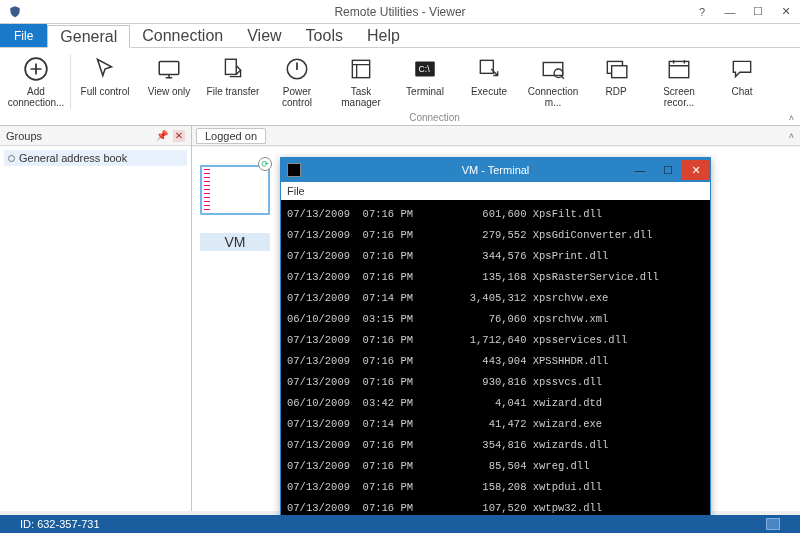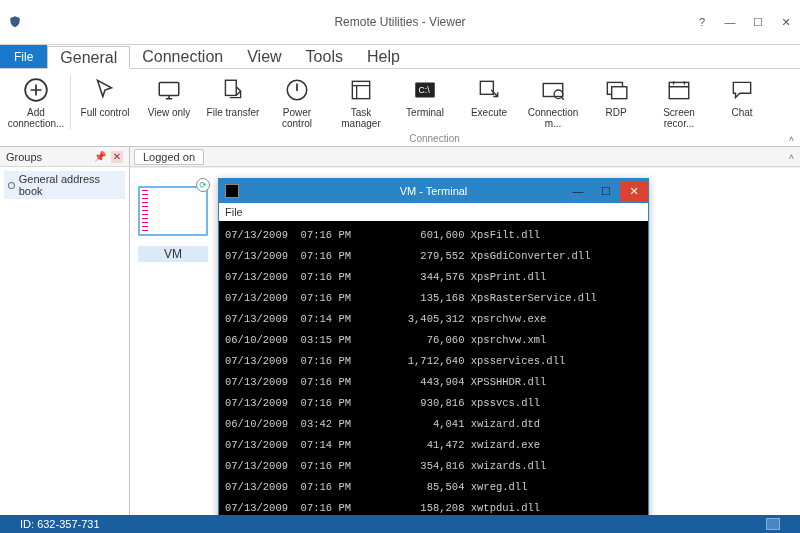--- a/index.html
+++ b/index.html
@@ -1,19 +1,19 @@
 <!DOCTYPE html>
 <html><head>
 <meta charset="utf-8">
 <style>
 * { margin: 0; padding: 0; box-sizing: border-box; font-family: "Segoe UI", Tahoma, sans-serif; }
 body { width: 800px; height: 533px; background: #f0f0f0; overflow: hidden; position: relative; }
 
 
-.titlebar { height: 45px; background: #fff; display: flex; align-items: center; border-bottom: 1px solid #d0d0d0; position: relative; gap: 19px; }
+.titlebar { height: 24px; background: #fff; display: flex; align-items: center; border-bottom: 1px solid #d0d0d0; position: relative; gap: 19px; }
 .titlebar .shield { width: 14px; height: 14px; margin-left: 8px; }
 .titlebar .title { position: absolute; left: 50%; transform: translateX(-50%); font-size: 12px; color: #555; }
 .titlebar .win-controls { margin-left: auto; display: flex; }
 .titlebar .win-controls div { width: 28px; height: 20px; display: flex; align-items: center; justify-content: center; color: #555; font-size: 11px; }
 
 
 .menurow { height: 24px; background: #fff; display: flex; align-items: stretch; border-bottom: 1px solid #d0d0d0; }
 .file-btn { background: #1979ca; color: #fff; font-size: 12px; padding: 0 14px; display: flex; align-items: center; }
 .tab { padding: 0 12px; font-size: 16px; color: #444; display: flex; align-items: center; border-right: 0; }
 .tab.active { border: 1px solid #c5c5c5; border-bottom: 1px solid #fff; background: #fff; position: relative; top: 1px; }
@@ -25,39 +25,39 @@
 .ribbon-caption { font-size: 10px; color: #888; text-align: center; height: 14px; line-height: 14px; }
 .rbtn { width: 64px; display: flex; flex-direction: column; align-items: center; justify-content: flex-start; padding-top: 6px; gap: 4px; }
 .rbtn.narrow { width: 62px; }
 .rbtn .ico { width: 26px; height: 26px; display: flex; align-items: center; justify-content: center; }
 .rbtn .lbl { font-size: 10px; color: #333; text-align: center; line-height: 11px; max-width: 60px; }
 .rsep { width: 1px; background: #e0e0e0; margin: 4px 2px 16px 2px; }
 .ribbon-chevron { position: absolute; right: 6px; bottom: 2px; font-size: 9px; color: #777; }
 
 
 .main { display: flex; height: calc(533px - 28px - 24px - 78px - 18px); }
-.groups-panel { width: 130px; border-right: 1px solid #c5c5c5; background: #fff; display: flex; flex-direction: column; }
+.groups-panel { width: 192px; border-right: 1px solid #c5c5c5; background: #fff; display: flex; flex-direction: column; }
 .panel-header { height: 20px; background: #f5f5f5; border-bottom: 1px solid #d8d8d8; font-size: 11px; color: #333; display: flex; align-items: center; padding: 0 6px; gap: 4px; }
 .panel-header .pin { margin-left: auto; font-size: 10px; color: #666; }
 .panel-header .closep { font-size: 10px; color: #a03030; background:#f3dada; width:12px; height:12px; display:flex; align-items:center; justify-content:center; }
 .groups-body { flex: 1; padding: 4px; font-size: 11px; color: #333; }
 .addr-item { display: flex; align-items: center; gap: 4px; padding: 2px 4px; background: #e8f0fb; }
 .addr-item .dot { width: 7px; height: 7px; border-radius: 50%; border: 1px solid #777; }
 
 .content { flex: 1; background: #fff; position: relative; display:flex; flex-direction:column; }
 .content-header { height: 20px; background: #f5f5f5; border-bottom: 1px solid #d8d8d8; display:flex; align-items:center; }
 .tabpill { font-size: 11px; color: #333; background:#fff; border:1px solid #c5c5c5; padding:1px 8px; margin-left:4px; border-radius:2px 2px 0 0; }
 .content-header .chev { margin-left:auto; margin-right:6px; font-size:9px; color:#777; }
 .content-body { flex:1; position:relative; background:#fff; border-top:1px solid #eee; }
 
 .vm-thumb { position:absolute; left:8px; top:18px; width:70px; }
 .vm-thumb .thumb { width:70px; height:50px; background:#fff; border:2px solid #74b7e8; border-radius:1px; position:relative; }
 .vm-thumb .thumb::before { content:""; position:absolute; left:2px; top:2px; width:6px; height:44px; background: repeating-linear-gradient(#e08,#e08 1px,transparent 1px,transparent 4px); }
 .vm-thumb .bubble { position:absolute; top:-10px; right:-4px; width:14px; height:14px; border-radius:50%; background:#fff; border:1px solid #888; color:#2b7; font-size:9px; display:flex; align-items:center; justify-content:center; }
-.vm-thumb .cap { text-align:center; font-size:12px; color:#333; background:#dceaf7; margin-top:10px; padding:1px 0; }
+.vm-thumb .cap { text-align:center; font-size:14px; color:#333; background:#dceaf7; margin-top:18px; padding:1px 0; }
 
 
 .term-window { position:absolute; left:88px; top:10px; width:431px; background:#000; border:1px solid #2a84c6; box-shadow:0 2px 8px rgba(0,0,0,.3); }
 .term-titlebar { height:24px; background:#2a84c6; display:flex; align-items:center; color:#fff; font-size:12px; }
 .term-titlebar .ticon { width:14px; height:14px; margin:0 6px; background:#000; border:1px solid #888; }
 .term-titlebar .ttxt { position:absolute; left:50%; transform:translateX(-50%); font-size:11px; }
 .term-titlebar .tctrl { margin-left:auto; display:flex; }
 .term-titlebar .tctrl div { width:28px; height:20px; display:flex; align-items:center; justify-content:center; font-size:11px; }
 .term-titlebar .tctrl .tx { background:#d9432f; color:#fff; }
 .term-menu { height:18px; background:#fff; font-size:11px; color:#333; padding:0 6px; display:flex; align-items:center; }

